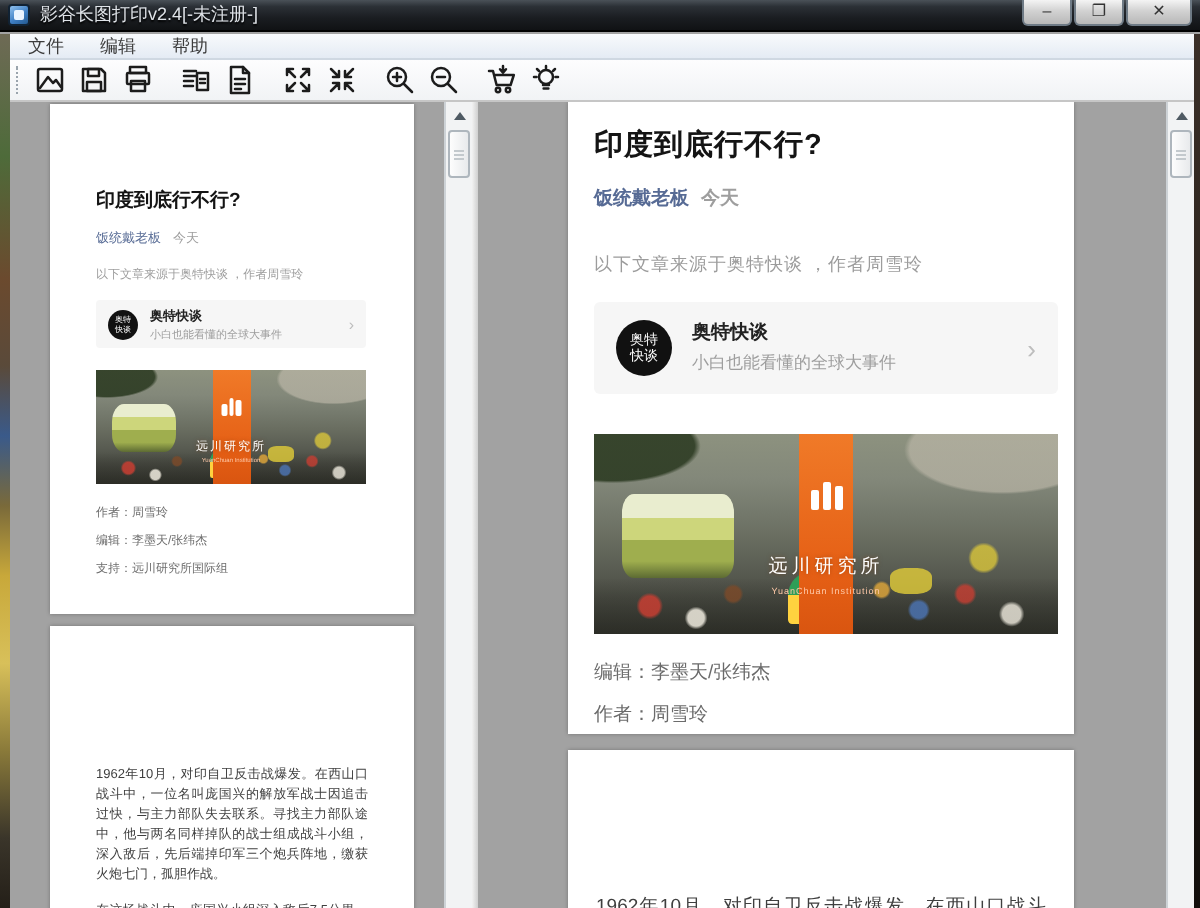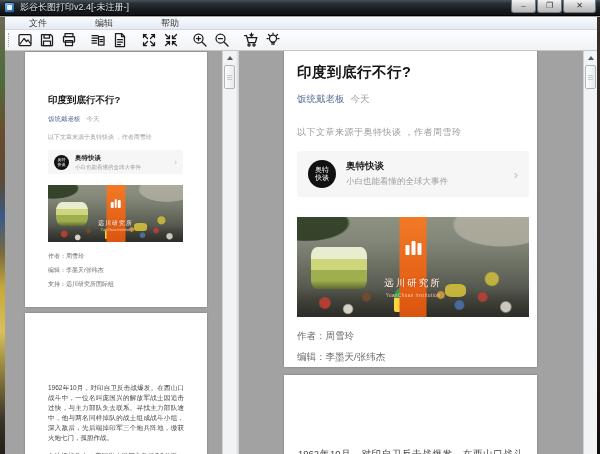--- a/index.html
+++ b/index.html
@@ -26,21 +26,21 @@
   .strip-left { position:absolute; left:0; top:17px; width:5px; height:437px;
     background:linear-gradient(180deg,#6e6a55 0%,#4e6b3a 14%,#6b4a2e 28%,#5a4a3a 38%,#3a5a8a 46%,#7a6a3a 54%,#c8a83a 62%,#d8c05a 72%,#8a7a3a 82%,#3a352a 92%,#241f18 100%); }
   .strip-right { position:absolute; right:0; top:17px; width:3px; height:437px;
     background:linear-gradient(180deg,#3a2f28 0%,#241c16 60%,#120e0b 100%); }
 
   
   .window { position:absolute; left:5px; top:17px; width:592px; height:437px; display:flex; flex-direction:column; background:#f4f6f8; }
 
   .menubar { height:13px; display:flex; align-items:center;
     background:linear-gradient(180deg,#f8fafc,#e4ebf4); border-bottom:1px solid #cfd8e2; }
-  .mitem { font-size:9px; color:#3c3c3c; padding:0 24px; line-height:13px; }
+  .mitem { font-size:9px; color:#3c3c3c; padding:0 9px; line-height:13px; }
 
   .toolbar { height:21px; display:flex; align-items:center;
     background:linear-gradient(180deg,#fdfdfe,#f1f3f5); border-bottom:1px solid #c6c6c6; }
   .grip { width:2px; height:14px; border-left:1px dotted #9aa4ad; margin:0 4px 0 3px; }
   .tbtn { width:22px; height:20px; display:flex; align-items:center; justify-content:center; }
   .tbtn svg { stroke:#1c1c1c; fill:none; stroke-width:1.25; stroke-linecap:round; stroke-linejoin:round; }
   .tgap { width:7px; }
 
   .main { flex:1; display:flex; background:#a2a2a2; overflow:hidden; }
   .panel { position:relative; overflow:hidden; background:#a2a2a2; }
@@ -85,21 +85,21 @@
     align-items:center; justify-content:center; font-family:"DejaVu Serif", serif; flex:0 0 auto; }
   .a-ct { margin-left:6px; display:flex; flex-direction:column; justify-content:center; }
   .a-cname { font-weight:bold; color:#222; }
   .a-cdesc { color:#9e9e9e; }
   .a-chev { margin-left:auto; color:#bdbdbd; }
   .a-credits { color:#6e6e6e; }
 
   
   .art-lg { padding:0 8px 0 13px; }
   .art-lg .a-title { margin-top:12px; font-size:14.5px; font-weight:bold; color:#141414; letter-spacing:.5px; }
-  .art-lg .a-byline { margin-top:11px; font-size:9.5px; }
+  .art-lg .a-byline { margin-top:11px; font-size:9.5px;font-weight:bold; }
   .art-lg .a-src { margin-top:20px; font-size:9px; color:#9c9c9c; letter-spacing:.5px; }
   .art-lg .a-card { margin-top:12px; height:46px; padding:0 11px; border-radius:3px; }
   .art-lg .a-logo { width:28px; height:28px; font-size:7px; line-height:8px; }
   .art-lg .a-ct { margin-left:10px; }
   .art-lg .a-cname { font-size:9.5px; }
   .art-lg .a-cdesc { font-size:8.5px; margin-top:3px; }
   .art-lg .a-chev { font-size:13px; }
   .art-lg .a-img { margin-top:20px; height:100px; }
   .art-lg .a-credits { margin-top:13px; font-size:9.5px; color:#6b6b6b; }
   .art-lg .a-credits div { margin-bottom:8px; }
@@ -339,22 +339,22 @@
                 <span class="b-bars">
                     <i></i>
                     <i></i>
                     <i></i>
                   </span>
               </div>
               <span class="b-cn">远川研究所</span>
               <span class="b-en">YuanChuan Institution</span>
             </div>
             <div class="a-credits">
+              <div><span>编辑：</span><span>李墨天/张纬杰</span></div>
               <div><span>作者：</span><span>周雪玲</span></div>
-              <div><span>编辑：</span><span>李墨天/张纬杰</span></div>
 
             </div>
           </div>
         </div>
 
         <div class="page pg2-big">
           <div class="body-lg">
             <p>1962年10月，对印自卫反击战爆发。在西山口战斗中，一位名叫庞国兴的解放军战士因追击过快，与主力部队失去联系。寻找主力部队途中，他与两名同样掉队的战士组成战斗小组，深入敌后，先后端掉印军三个炮兵阵地，缴获火炮七门，孤胆作战。</p>
           </div>
         </div>

